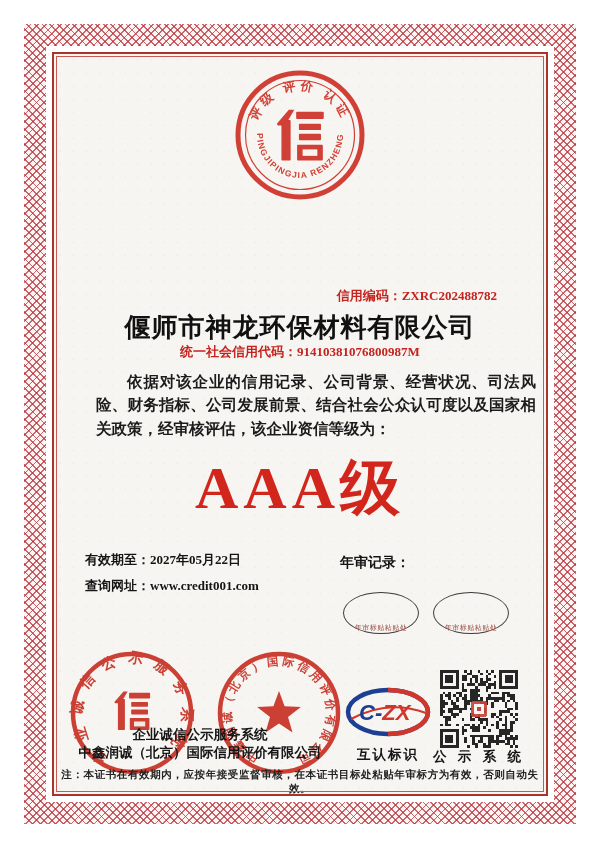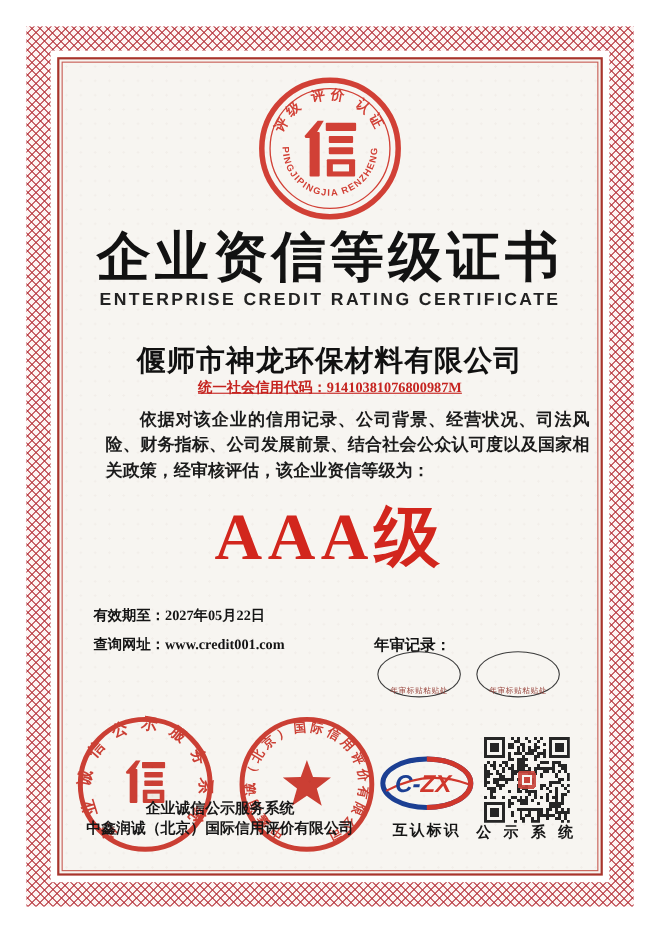--- a/index.html
+++ b/index.html
@@ -18,27 +18,27 @@
   .paper::after{content:'';position:absolute;inset:2px;border:1px solid #c65b52;pointer-events:none;}
   .abs{position:absolute;}
   .ctr{width:100%;text-align:center;}
   .red{color:#c5231f;}
   .top-seal{left:176px;top:11px;width:140px;height:140px;opacity:.95;}
   .main-title{top:153px;font-size:49px;font-weight:bold;color:#121212;letter-spacing:4px;line-height:1.1;}
   .subtitle-en{top:210px;font-size:16px;font-weight:bold;color:#222;letter-spacing:2.2px;
                font-family:"Liberation Sans","DejaVu Sans",sans-serif;}
   .credit-line{top:233px;right:49px;font-size:13px;font-weight:bold;}
   .company-name{top:256px;font-size:26px;font-weight:bold;color:#111;letter-spacing:1px;}
-  .uscc-line{top:289px;font-size:13px;font-weight:bold;text-decoration:underline;}
+  .uscc-line{top:289px;font-size:13px;font-weight:bold;}
   .body-par{top:316px;left:42px;width:440px;font-size:15.5px;font-weight:bold;color:#1b1b1b;
             line-height:1.5;text-align:justify;text-indent:2em;}
   .rating{top:394px;font-size:60px;font-weight:bold;color:#d2261d;letter-spacing:5px;}
   .details{top:496px;left:31px;font-size:13px;font-weight:bold;color:#141414;}
   .details .row{height:26px;line-height:20px;}
-  .annual-label{left:286px;top:524px;font-size:14px;font-weight:bold;color:#141414;}
+  .annual-label{left:286px;top:500px;font-size:14px;font-weight:bold;color:#141414;}
   .sticker{top:538px;width:74px;height:40px;border:1.5px solid #3c3c3c;border-radius:50%;
            display:flex;align-items:flex-end;justify-content:center;
            font-size:7px;color:#9c4a42;letter-spacing:.5px;}
   .stick1{left:289px;} .stick2{left:379px;}
   .seal{width:130px;height:130px;opacity:.95;mix-blend-mode:multiply;}
   .seal-left{left:13px;top:594px;}
   .seal-right{left:160px;top:594px;}
   .cap1{top:672px;left:36px;width:220px;text-align:center;font-size:13.5px;font-weight:bold;color:#161616;}
   .cap2{top:690px;left:6px;width:280px;text-align:center;font-size:13.5px;font-weight:bold;color:#161616;}
   .czx{left:289px;top:631px;width:90px;height:56px;}
@@ -73,22 +73,23 @@
         <polygon points="2,17 15,2 21,2 11,19 3,19"></polygon>
         <rect x="7" y="13" width="10" height="44" rx="1"></rect>
         <rect x="23" y="4" width="30" height="8" rx="1"></rect>
         <rect x="26" y="17" width="24" height="7" rx="1"></rect>
         <rect x="26" y="28" width="24" height="7" rx="1"></rect>
         <rect x="24" y="40" width="28" height="17" rx="1"></rect>
         <rect x="30" y="45" width="16" height="7" fill="#f7f5f1"></rect>
       </g>
     </svg>
 
-    <div class="abs ctr main-title">企业资信等级证书</div>
-    <div class="abs ctr subtitle-en">ENTERPRISE CREDIT RATING CERTIFICATE</div>
+    <div class="abs credit-line red">
+      <span>信用编码：</span><span>ZXRC202488782</span>
+    </div>
 
     <div class="abs ctr company-name">偃师市神龙环保材料有限公司</div>
     <div class="abs ctr uscc-line red">
       <span>统一社会信用代码：</span><span>91410381076800987M</span>
     </div>
 
     <div class="abs body-par">依据对该企业的信用记录、公司背景、经营状况、司法风险、财务指标、公司发展前景、结合社会公众认可度以及国家相关政策，经审核评估，该企业资信等级为：</div>
     <div class="abs ctr rating">AAA级</div>
 
     <div class="abs details">
@@ -454,14 +455,15 @@
         <rect x="24" y="2" width="3" height="3" fill="#262626"></rect>
         <rect x="0" y="22" width="7" height="7" fill="#262626"></rect>
         <rect x="1" y="23" width="5" height="5" fill="#f7f5f1"></rect>
         <rect x="2" y="24" width="3" height="3" fill="#262626"></rect>
         <rect x="11.5" y="11.5" width="6" height="6" rx="1" fill="#c8443c" opacity=".92"></rect>
         <rect x="12.8" y="12.8" width="3.4" height="3.4" fill="#f7f5f1"></rect>
         <rect x="13.6" y="13.6" width="1.8" height="1.8" fill="#c8443c"></rect>
       </svg>
     <div class="abs qr-label">公 示 系 统</div>
 
+    <div class="abs ctr footer-note">注：本证书在有效期内，应按年接受监督审核，在本证书目标处粘贴年审标方为有效，否则自动失效。</div>
   </div>
 </div>
 
 </body></html>

